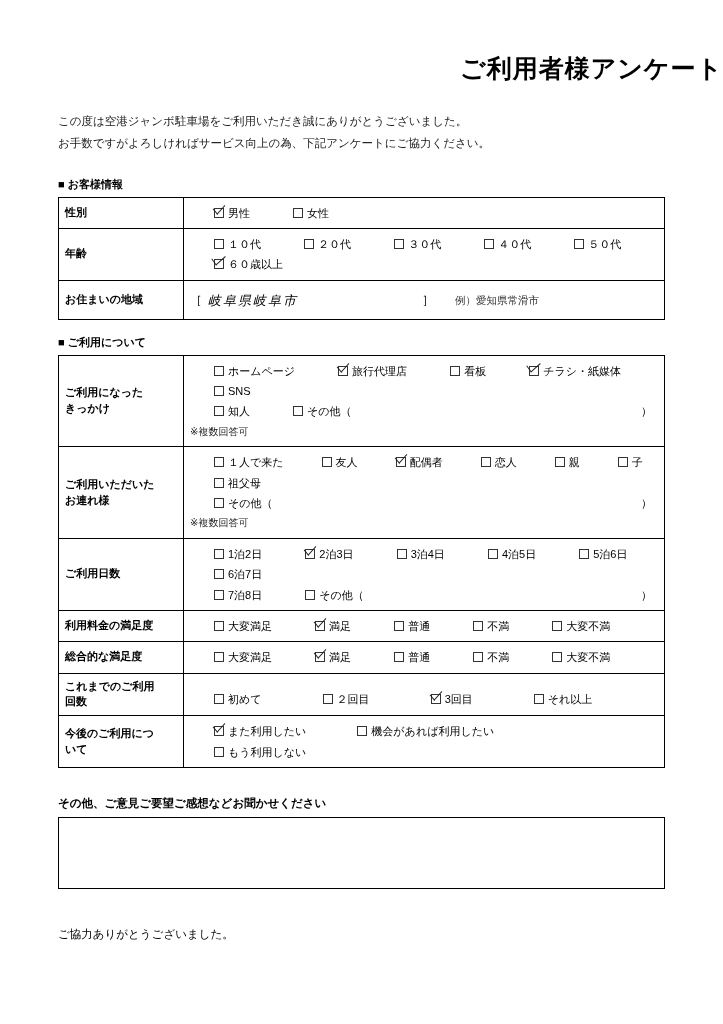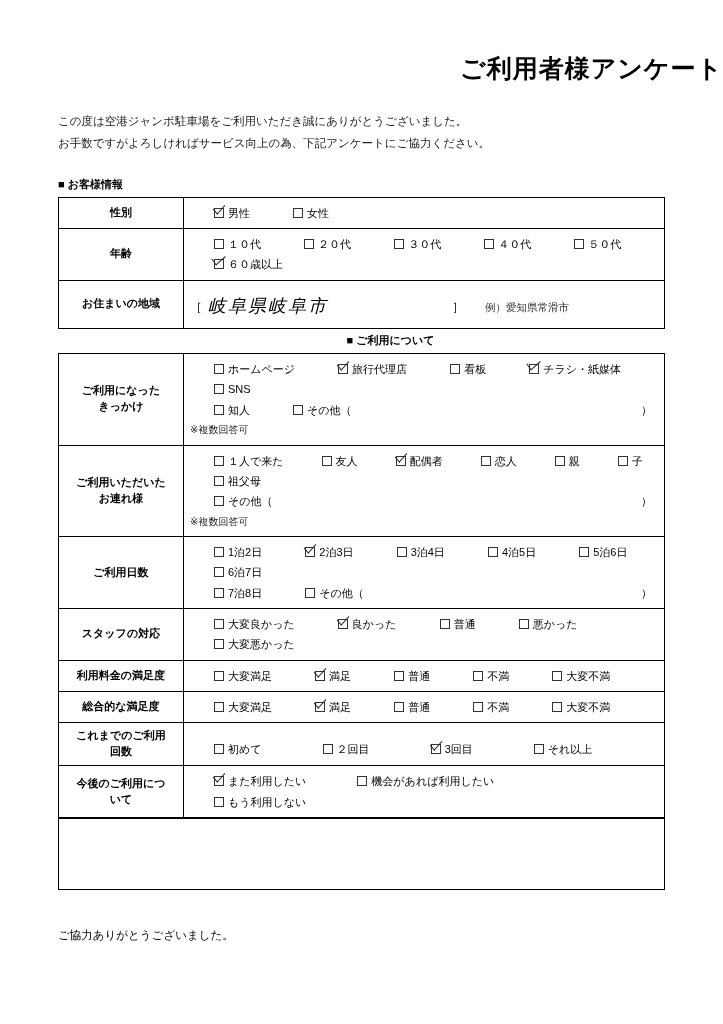--- a/index.html
+++ b/index.html
@@ -35,42 +35,40 @@
     font-size: 11.5px;
     line-height: 1.9;
     color: #1a1a1a;
   }
   .section-head {
     margin: 22px 0 5px 58px;
     font-size: 11px;
     font-weight: bold;
   }
   .section-head.second {
-    margin-top: 4px;
-    text-align: center;
+    margin-top: 15px;
   }
   table.grid {
     border-collapse: collapse;
     margin-left: 58px;
     width: 607px;
     table-layout: fixed;
   }
   table.grid td {
     border: 1px solid #000;
     font-size: 11px;
     padding: 5px 6px;
     vertical-align: middle;
   }
   td.label {
     width: 112px;
     font-weight: bold;
     font-size: 11px;
     padding-left: 7px;
     line-height: 1.45;
-    text-align: center;
   }
   td.label .lbl2 {
     display: block;
   }
   td.opts {
     padding-left: 9px;
     line-height: 1.85;
   }
   .opt {
     display: inline-block;
@@ -108,21 +106,21 @@
   }
   .addr-row td.opts {
     padding-top: 7px;
     padding-bottom: 7px;
   }
   .addr-bracket {
     font-size: 12px;
   }
   .handwrite {
     font-family: "DejaVu Serif", serif;
-    font-size: 18px;
+    font-size: 13px;
     font-style: italic;
     letter-spacing: 2px;
     padding: 0 6px;
     position: relative;
     top: 1px;
   }
   .addr-example {
     margin-left: 18px;
     font-size: 10.5px;
     color: #333;
@@ -258,30 +256,20 @@
           <span class="opt"><span class="box"></span><span>6泊7日</span></span>
         </div>
         <div>
           <span class="opt"><span class="box"></span><span>7泊8日</span></span>
           <span class="opt"><span class="box"></span><span>その他（</span></span>
           <span style="float:right;margin-right:6px;">）</span>
         </div>
       </td>
     </tr>
 
-    <tr>
-      <td class="label">スタッフの対応</td>
-      <td class="opts">
-        <span class="opt"><span class="box"></span><span>大変良かった</span></span>
-        <span class="opt"><span class="box checked"></span><span>良かった</span></span>
-        <span class="opt"><span class="box"></span><span>普通</span></span>
-        <span class="opt"><span class="box"></span><span>悪かった</span></span>
-        <span class="opt"><span class="box"></span><span>大変悪かった</span></span>
-      </td>
-    </tr>
 
     <tr>
       <td class="label">利用料金の満足度</td>
       <td class="opts">
         <span class="opt"><span class="box"></span><span>大変満足</span></span>
         <span class="opt"><span class="box checked"></span><span>満足</span></span>
         <span class="opt"><span class="box"></span><span>普通</span></span>
         <span class="opt"><span class="box"></span><span>不満</span></span>
         <span class="opt"><span class="box"></span><span>大変不満</span></span>
       </td>
@@ -319,17 +307,18 @@
       <td class="opts">
         <span class="opt" style="margin-right:24px;"><span class="box checked"></span><span>また利用したい</span></span>
         <span class="opt" style="margin-right:36px;"><span class="box"></span><span>機会があれば利用したい</span></span>
         <span class="opt"><span class="box"></span><span>もう利用しない</span></span>
       </td>
     </tr>
 
   </tbody>
     </table>
 
+  <div class="free-head">その他、ご意見ご要望ご感想などお聞かせください</div>
   <div class="free-box"></div>
 
   <div class="thanks">ご協力ありがとうございました。</div>
 
 </div>
 
 </body></html>

